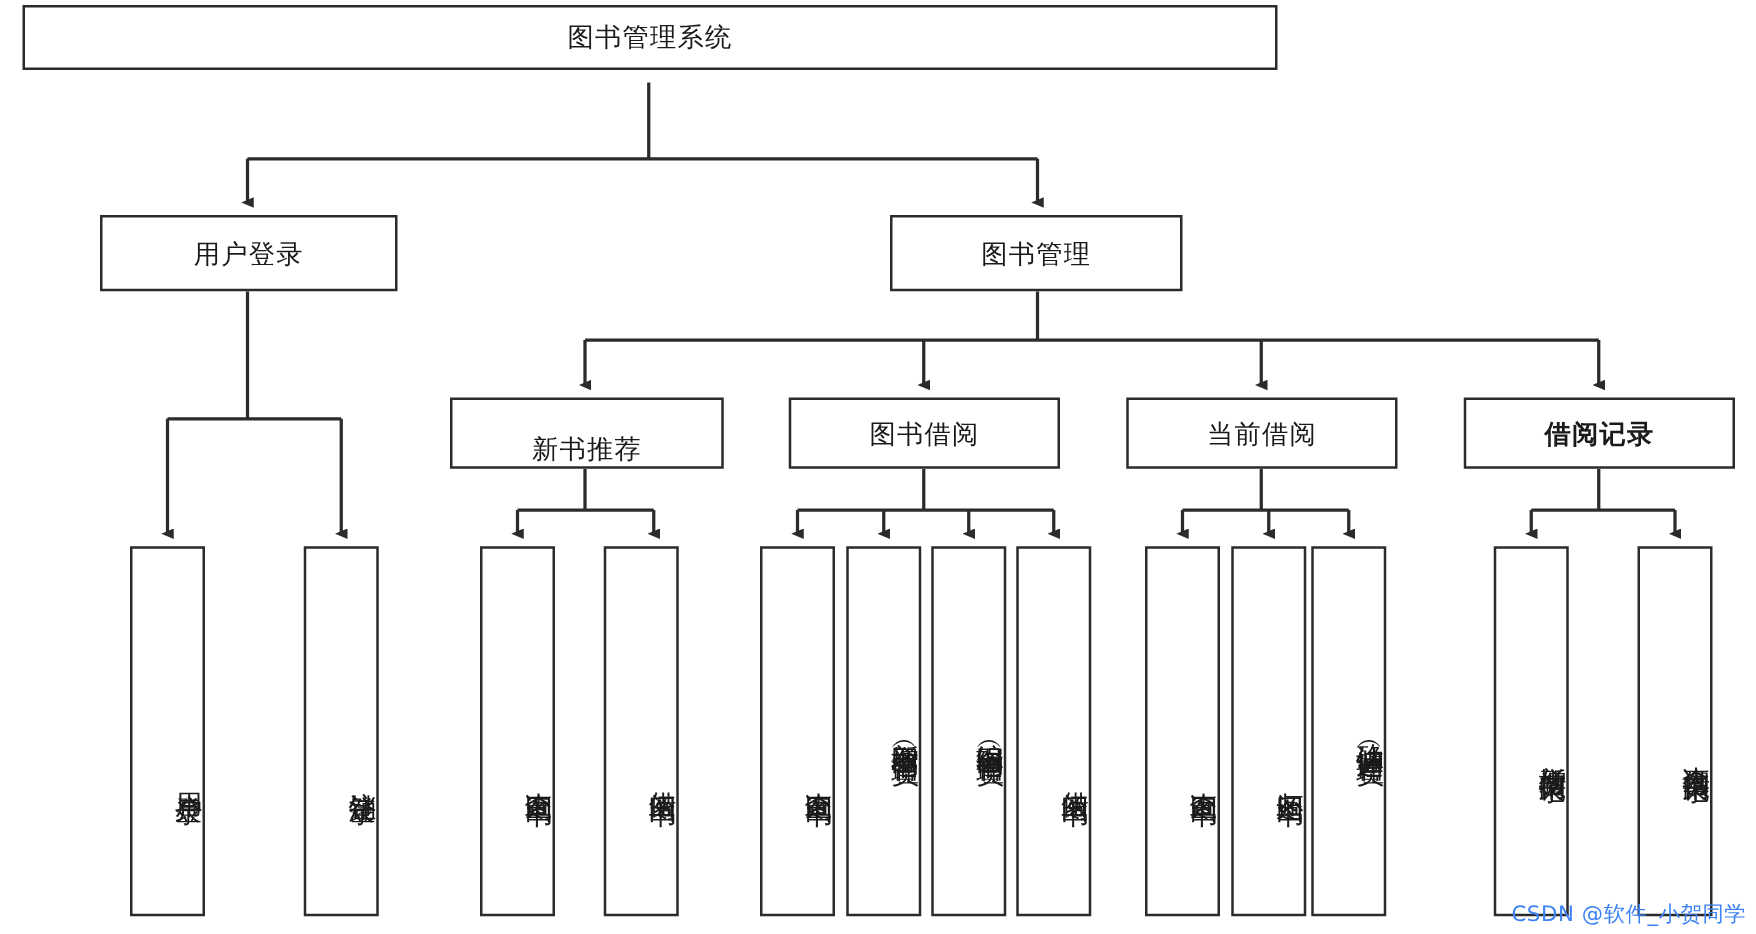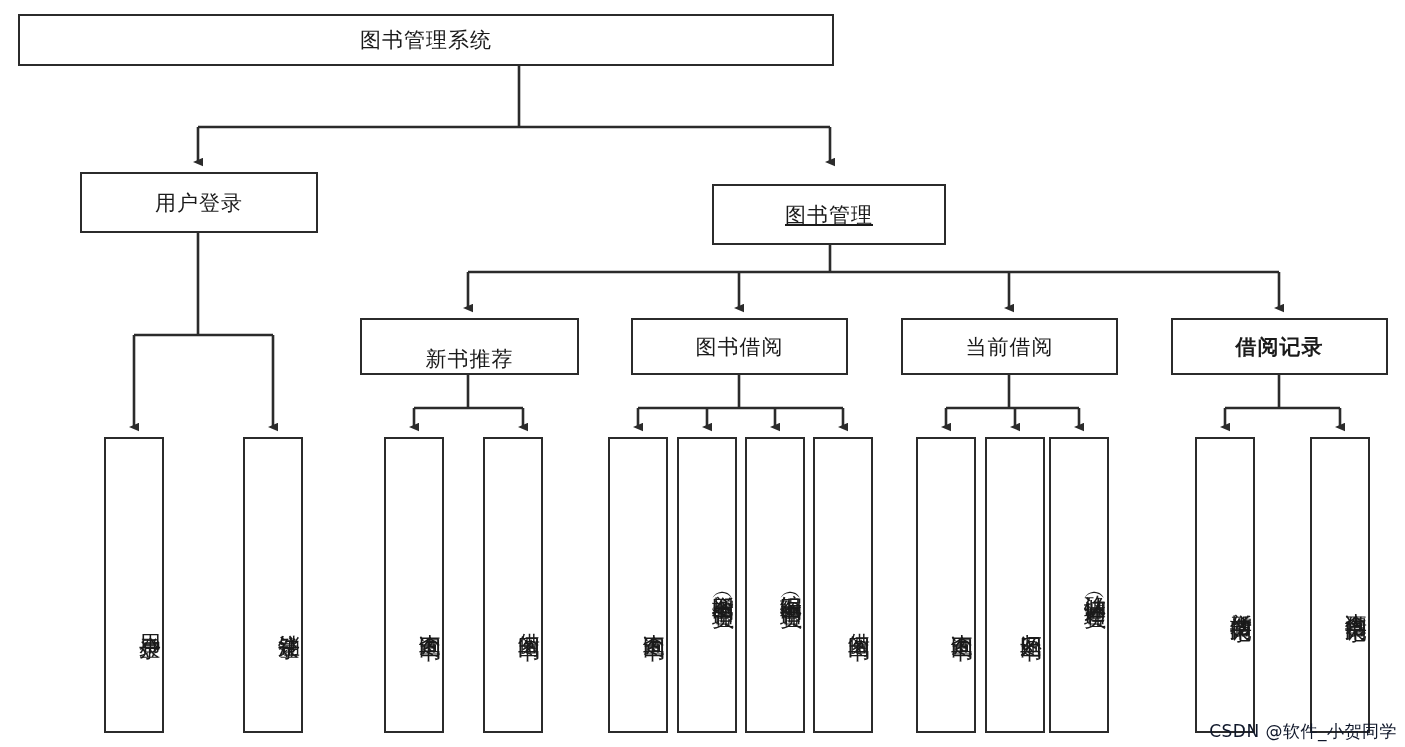--- a/index.html
+++ b/index.html
@@ -56,21 +56,21 @@
     align-items: flex-start;
   }
   .node.v .vtxt {
     display: block;
   }
   .watermark {
     position: absolute;
     right: 8px;
     bottom: 4px;
     font-size: 17px;
-    color: #0f172a;
+    color: #3b82f6;
     letter-spacing: 0.5px;
     z-index: 3;
     white-space: nowrap;
   }
 </style>
 </head>
 <body>
 
 <div id="stage">
 
@@ -119,28 +119,28 @@
       <path d="M1015,408 L1015,427" marker-end="url(#arrow)"></path>
       <path d="M1079,408 L1079,427" marker-end="url(#arrow)"></path>
 
       <path d="M1279,375 L1279,408"></path>
       <path d="M1225,408 L1340,408"></path>
       <path d="M1225,408 L1225,427" marker-end="url(#arrow)"></path>
       <path d="M1340,408 L1340,427" marker-end="url(#arrow)"></path>
     </g>
   </svg>
 
-  <div class="node h" style="left:18px; top:14px; width:816px; height:52px;">
+  <div class="node h" style="left:18px; top:4px; width:1004px; height:52px;">
     <span>图书管理系统</span>
   </div>
 
   <div class="node h" style="left:80px; top:172px; width:238px; height:61px;">
     <span>用户登录</span>
   </div>
-  <div class="node h" style="left:712px; top:184px; width:234px; height:61px;text-decoration:underline;">
+  <div class="node h" style="left:712px; top:172px; width:234px; height:61px;">
     <span>图书管理</span>
   </div>
 
   <div class="node h" style="left:360px; top:318px; width:219px; height:57px;align-items:flex-end;">
     <span>新书推荐</span>
   </div>
   <div class="node h" style="left:631px; top:318px; width:217px; height:57px;">
     <span>图书借阅</span>
   </div>
   <div class="node h" style="left:901px; top:318px; width:217px; height:57px;">

